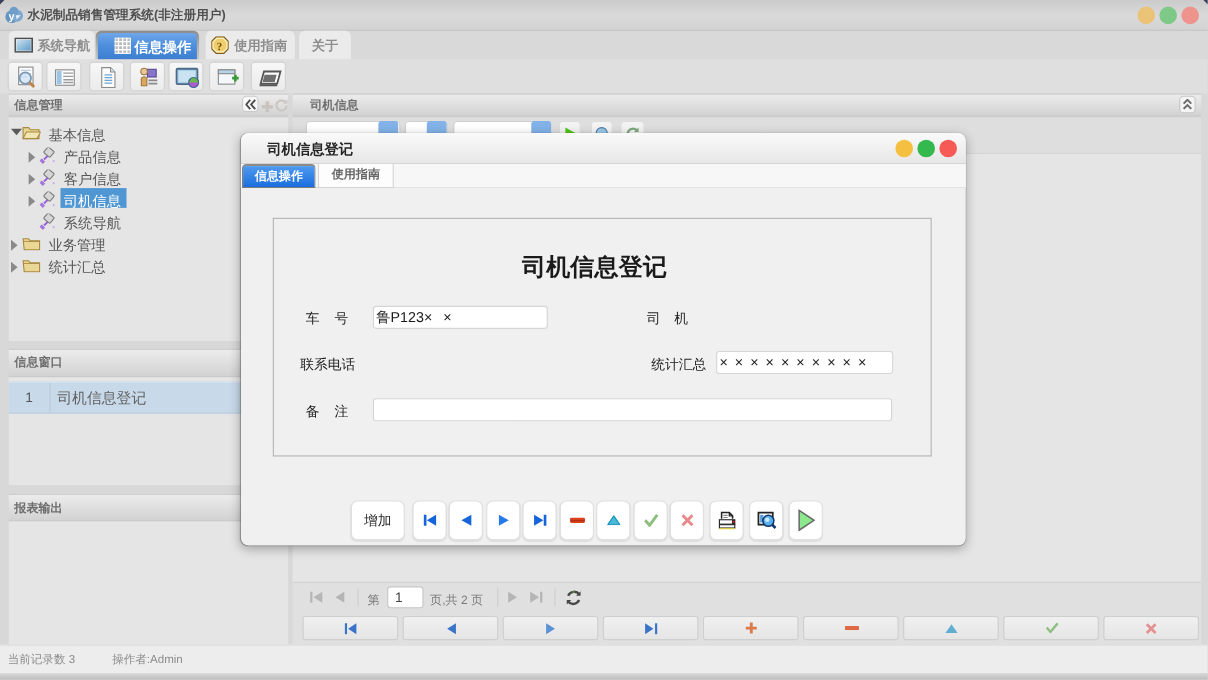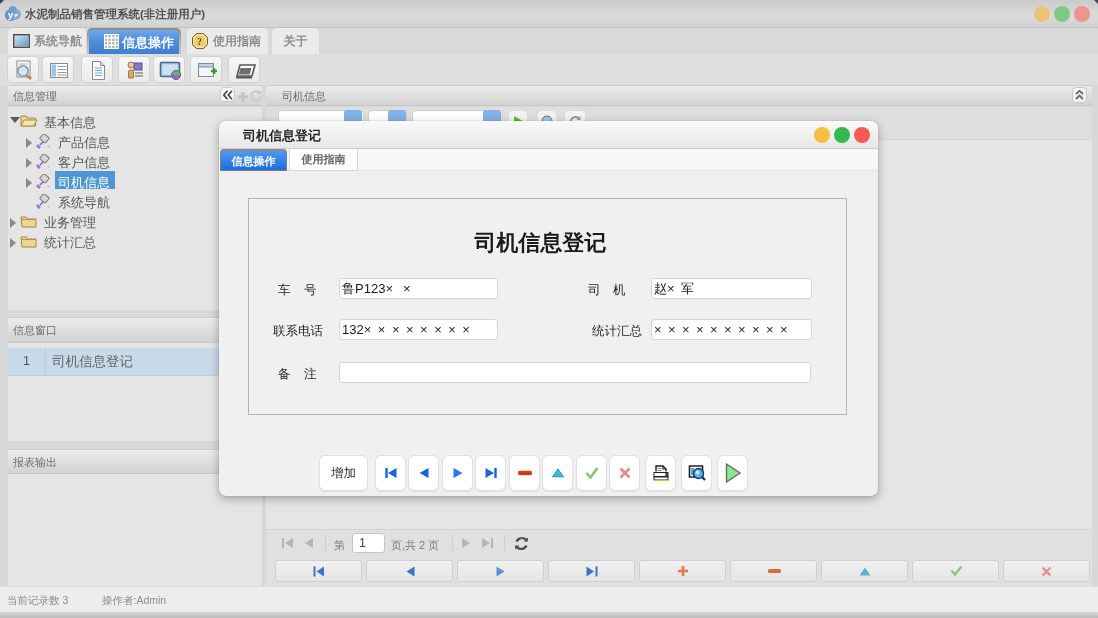--- a/index.html
+++ b/index.html
@@ -15,21 +15,21 @@
 #maintabs{left:0;top:28px;width:1098px;height:26px;background:#d9d9d9}
 .mtab{top:28px;height:26px;background:#ebebeb;border-radius:5px 5px 0 0;color:#8e8e8e;font-weight:bold;font-size:12px;line-height:27px}
 #activetab{left:87px;top:28px;width:94px;height:26px;border-radius:5px 5px 0 0;background:linear-gradient(#8b8b8b,#b5b5b5 60%,#c5c5c5)}
 #activetab .inner{position:absolute;left:2px;right:2px;top:2px;bottom:0;border-radius:4px 4px 0 0;background:linear-gradient(#6ea6ea 0%,#4e90dd 45%,#3d7fd0 100%)}
 #activetab .txt{position:absolute;left:35px;top:2px;height:24px;line-height:25px;color:#fff;font-weight:bold;font-size:13px}
 
 #toolbar{left:0;top:54px;width:1098px;height:31px;background:#dfdfdf}
 .tbtn{top:56px;width:32px;height:27px;background:linear-gradient(#f7f7f7,#ebebeb);border:1px solid #d2d2d2;border-radius:4px}
 .tbtn svg{position:absolute;left:5px;top:3px}
 
-.phead{height:21px;background:linear-gradient(#ececec,#d2d2d2);border-top:1px solid #cdcdcd;border-bottom:1px solid #c6c6c6;color:#6e6e6e;font-weight:normal;font-size:11px;line-height:20px}
+.phead{height:21px;background:linear-gradient(#ececec,#d2d2d2);border-top:1px solid #cdcdcd;border-bottom:1px solid #c6c6c6;color:#6e6e6e;font-weight:bold;font-size:11px;line-height:20px}
 .pbody{background:#e5e5e5}
 
 .trow{left:10px;height:20px;line-height:20px;color:#565656;font-size:13px}
 .arr{width:0;height:0;border-style:solid;position:absolute}
 .arr.down{border-width:6px 5px 0 5px;border-color:#5a5a5a transparent transparent transparent}
 .arr.right{border-width:5px 0 5px 6px;border-color:transparent transparent transparent #8a8a8a}
 
 .gbtn{top:0;height:22px;background:linear-gradient(#f0f0f0,#e5e5e5);border:1px solid #cfcfcf;border-radius:3px}
 
 #dialog{left:219px;top:121px;width:659px;height:375px;background:#f0f0f0;border-radius:7px;box-shadow:0 3px 10px rgba(0,0,0,.30),0 0 1px rgba(0,0,0,.35)}
@@ -335,23 +335,21 @@
   <div class="dtab-on">信息操作</div>
   <div class="dtab-off">使用指南</div>
   <div class="abs" id="gbox">
     <h1>司机信息登记</h1>
   </div>
   <div class="flabel" style="left:59px;top:161px">车</div>
     <div class="flabel" style="left:85px;top:161px">号</div>
   <div class="finput" style="left:120px;top:157px;width:159px">鲁P123<span style="letter-spacing:10px">××</span></div>
   <div class="flabel" style="left:369px;top:161px">司</div>
     <div class="flabel" style="left:394px;top:161px">机</div>
-  <div class="finput" style="left:432px;top:157px;width:161px">赵<span style="letter-spacing:6.5px">×</span>军</div>
   <div class="flabel" style="left:54px;top:202px">联系电话</div>
-  <div class="finput" style="left:120px;top:198px;width:159px">132<span style="letter-spacing:6.5px">××××××××</span></div>
   <div class="flabel" style="left:373px;top:202px">统计汇总</div>
   <div class="finput" style="left:432px;top:198px;width:161px"><span style="letter-spacing:6.4px">××××××××××</span></div>
   <div class="flabel" style="left:59px;top:245px">备</div>
     <div class="flabel" style="left:85px;top:245px">注</div>
   <div class="finput" style="left:120px;top:241px;width:472px"></div>
 
   <div class="dbtn" style="left:100px;width:49px;text-align:center;line-height:35px;color:#2b2b2b;font-size:12.5px">增加</div>
   <div class="dbtn" style="left:156px">
       <svg width="13" height="12" viewBox="0 0 13 12">
         <path d="M2 1 v10" stroke="#1565d8" stroke-width="2.4"></path>

